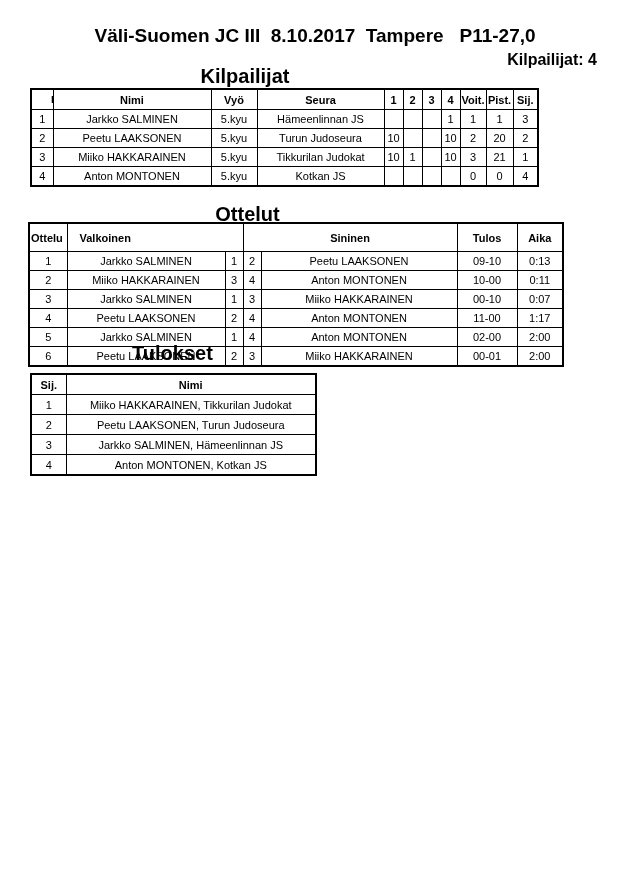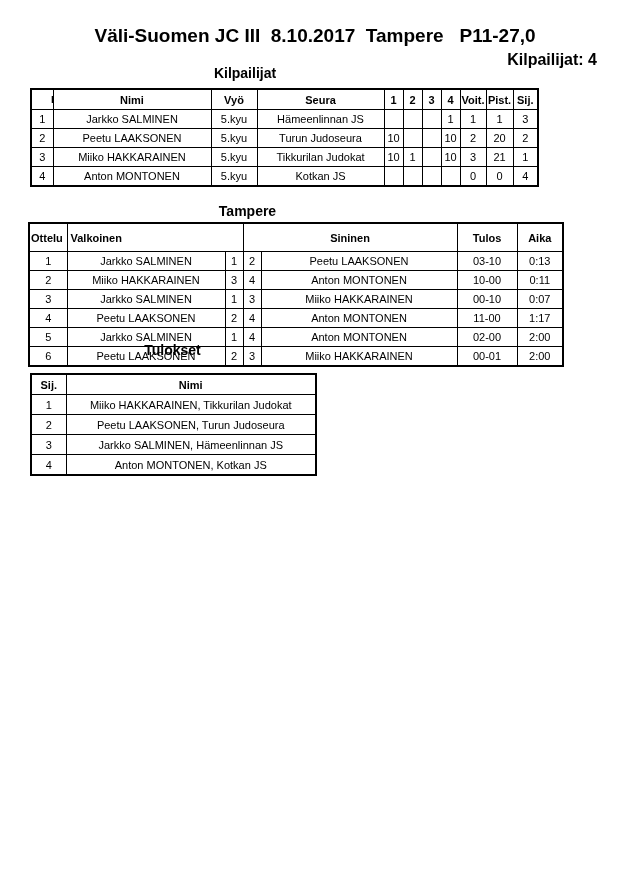--- a/index.html
+++ b/index.html
@@ -15,21 +15,21 @@
     position:absolute; top:25px; left:0; width:630px;
     text-align:center; font-size:19px; font-weight:bold;
     white-space:pre;
   }
   .count {
     position:absolute; top:51px; right:33px;
     font-size:16px; font-weight:bold;
   }
   .sec-heading {
     position:absolute; text-align:center;
-    font-size:14px; font-weight:bold;
+    font-size:20px; font-weight:bold;
   }
   .h-kilpailijat { top:65px;  left:30px; width:430px; }
   .h-ottelut     { top:203px; left:30px; width:435px; }
   .h-tulokset    { top:342px; left:30px; width:285px; }
 
   table {
     position:absolute;
     border-collapse:collapse;
     table-layout:fixed;
     border:2px solid #000;
@@ -46,21 +46,21 @@
   }
   th { font-weight:bold; height:19px; text-align:center; }
   .al { text-align:center; }
   .ac { text-align:center; }
   .tight { padding:0 1px; }
 
   .t-kilpailijat { left:30px; top:88px;  width:507px; }
   .t-ottelut     { left:28px; top:222px; width:534px; }
   .t-tulokset    { left:30px; top:373px; width:285px; }
   .t-tulokset td { height:19px; }
-  .th-valkoinen  { text-align:left; padding-left:3px; }
+  .th-valkoinen  { text-align:left; padding-left:12px; }
   .th-ottelu     { text-align:left; padding:4px 1px; }
   .th-no         { text-align:center; padding:0 19px;font-family:Liberation Mono, monospace; }
 </style>
 </head>
 <body>
 
 <div class="title">Väli-Suomen JC III  8.10.2017  Tampere   P11-27,0</div>
 <div class="count">Kilpailijat: 4</div>
 
 <div class="sec-heading h-kilpailijat">Kilpailijat</div>
@@ -141,21 +141,21 @@
     <td class="ac tight"></td>
     <td class="ac tight"></td>
     <td class="ac tight"></td>
     <td class="ac tight">0</td>
     <td class="ac tight">0</td>
     <td class="ac tight">4</td>
   </tr>
 </tbody>
   </table>
 
-<div class="sec-heading h-ottelut">Tampere</div>
+<div class="sec-heading h-ottelut">Ottelut</div>
 
 <table class="t-ottelut">
   <colgroup>
     <col style="width:38px">
       <col style="width:158px">
       <col style="width:18px">
       <col style="width:18px">
     <col style="width:196px">
       <col style="width:60px">
       <col style="width:46px">
@@ -167,21 +167,21 @@
     <th colspan="2">Sininen</th>
     <th>Tulos</th>
     <th>Aika</th>
   </tr>
   <tr>
     <td class="ac">1</td>
     <td class="al">Jarkko SALMINEN</td>
     <td class="ac tight">1</td>
     <td class="ac tight">2</td>
     <td class="al">Peetu LAAKSONEN</td>
-    <td class="ac">03-10</td>
+    <td class="ac">09-10</td>
     <td class="ac">0:13</td>
   </tr>
   <tr>
     <td class="ac">2</td>
     <td class="al">Miiko HAKKARAINEN</td>
     <td class="ac tight">3</td>
     <td class="ac tight">4</td>
     <td class="al">Anton MONTONEN</td>
     <td class="ac">10-00</td>
     <td class="ac">0:11</td>

